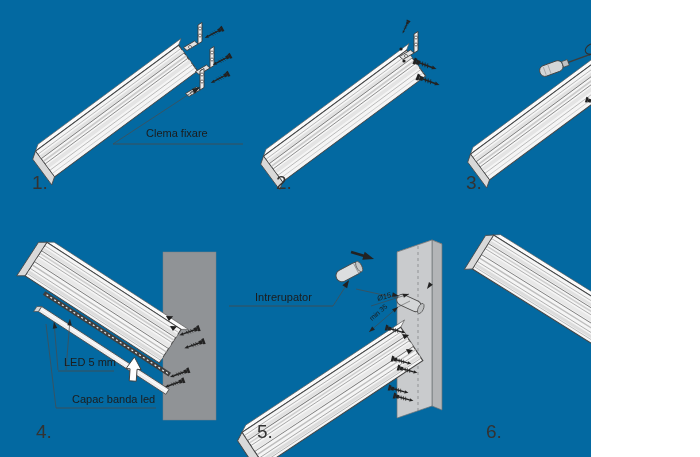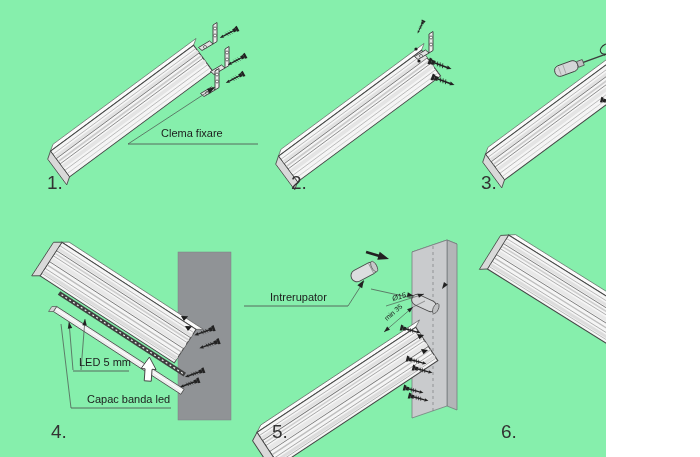--- a/index.html
+++ b/index.html
@@ -1,17 +1,17 @@
 <!DOCTYPE html>
 <html><head>
 <meta charset="utf-8">
 <style>
   html,body{margin:0;padding:0;background:#ffffff;}
-  .stage{position:relative;width:591px;height:457px;background:#86efac;overflow:hidden;
-         font-family:"Liberation Sans",sans-serif;padding-left:15px;}
+  .stage{position:relative;width:591px;height:457px;background:#0369a1;overflow:hidden;
+         font-family:"Liberation Sans",sans-serif;}
   .stage svg{display:block;}
   text{font-family:"Liberation Sans",sans-serif;fill:#1c1c1c;}
   .callout{font-size:11px;}
   .dim{font-size:7.5px;}
   .dim2{font-size:7px;}
   .stepnum{font-size:19px;fill:#333333;}
   .leader{stroke:#4a4a4a;stroke-width:0.7;fill:none;}
   .underline{stroke:#4a4a4a;stroke-width:0.8;}
 </style>
 </head>

